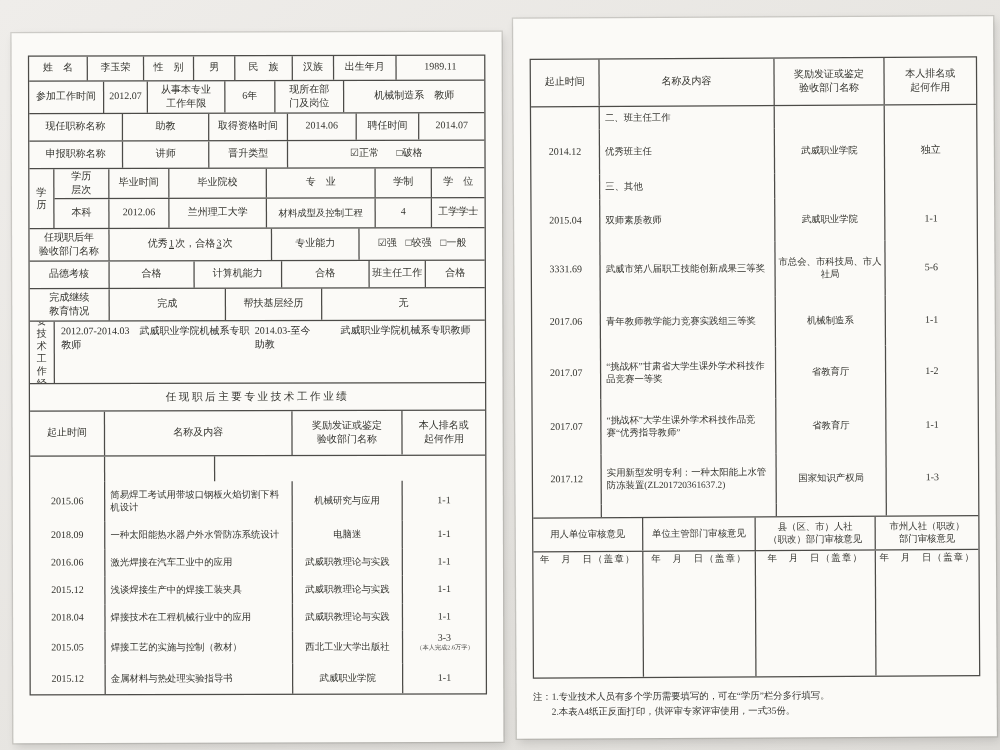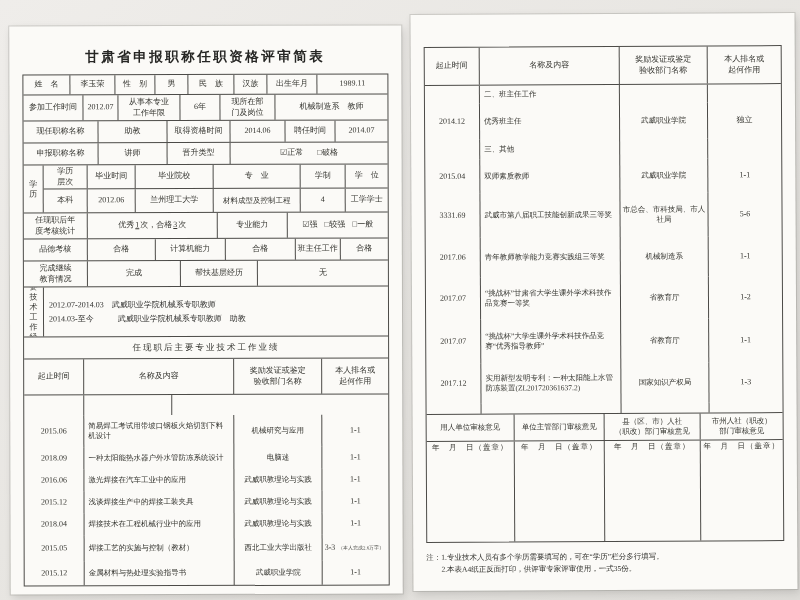--- a/index.html
+++ b/index.html
@@ -37,39 +37,38 @@
   .cell.left{justify-content:flex-start;text-align:left;padding:1px 4px;}
   .cell.small{font-size:7.5px;}
   .vlabel{flex-direction:column;line-height:1.25;}
   .subcol{flex:1;display:flex;flex-direction:column;}
   .subrow{display:flex;flex:1;justify-content:flex-end;}
   .subrow.bb{border-bottom:1px solid #4c4b48;}
   .uline{text-decoration:underline;padding:0 1px;}
   .opts{display:flex;gap:14px;}
   .opts.tight{gap:7px;}
   .sectionbar{align-items:center;justify-content:center;font-size:8.5px;letter-spacing:2px;}
-  .rankcol{flex-direction:row;justify-content:flex-start;font-family:Liberation Serif, serif;}
+  .rankcol{flex-direction:column;justify-content:flex-start;font-family:Liberation Serif, serif;}
   .rank-note{font-size:5.5px;line-height:1.1;color:#4a4a46;transform:scale(.9);}
-  .explines{flex:1;display:flex;flex-direction:column;justify-content:center;gap:3px;
+  .explines{flex:1;display:flex;flex-direction:row;justify-content:center;gap:3px;
     font-size:8px;text-align:left;padding:2px 5px;box-sizing:border-box;}
   .right-tbl{height:496px;display:flex;flex-direction:column;}
   .spacer-row{flex:1;}
   .op-body{flex:0 0 100px;}
   .op-cell{flex-direction:column;justify-content:flex-start;padding-bottom:3px;}
   .datewrap{font-size:7.5px;letter-spacing:1px;white-space:pre;}
   .notes{margin-top:9px;font-size:7.5px;line-height:1.55;color:#33332f;}
   .notes .n2{padding-left:15px;}
 </style>
 </head>
 <body>
 
 <div class="canvas">
 
   <div class="page page-left">
-    <div class="title">甘肃省申报职称任职资格评审简表</div>
 
     <div class="tbl">
 
       <div class="row bb" style="height:20px">
         <div class="cell" style="flex:0 0 47px">姓　名</div>
         <div class="cell" style="flex:0 0 45px">李玉荣</div>
         <div class="cell" style="flex:0 0 40px">性　别</div>
         <div class="cell" style="flex:0 0 33px">男</div>
         <div class="cell" style="flex:0 0 46px">民　族</div>
         <div class="cell" style="flex:0 0 33px">汉族</div>
@@ -128,21 +127,21 @@
             <div class="cell" style="flex:0 0 78px">兰州理工大学</div>
             <div class="cell small" style="flex:0 0 87px">材料成型及控制工程</div>
             <div class="cell" style="flex:0 0 45px">4</div>
             <div class="cell fill nr">工学学士</div>
           </div>
         </div>
       </div>
 
       <div class="row bb" style="height:26px">
         <div class="cell" style="flex:0 0 64px">任现职后年
-度考核统计</div>
+验收部门名称</div>
         <div class="cell" style="flex:0 0 130px">
           <span>优秀</span><span class="uline">1</span><span>次，合格</span><span class="uline">3</span><span>次</span>
         </div>
         <div class="cell" style="flex:0 0 70px">专业能力</div>
         <div class="cell fill nr">
           <span class="opts tight">
             <span>☑强</span>
             <span>□较强</span>
             <span>□一般</span>
           </span>

